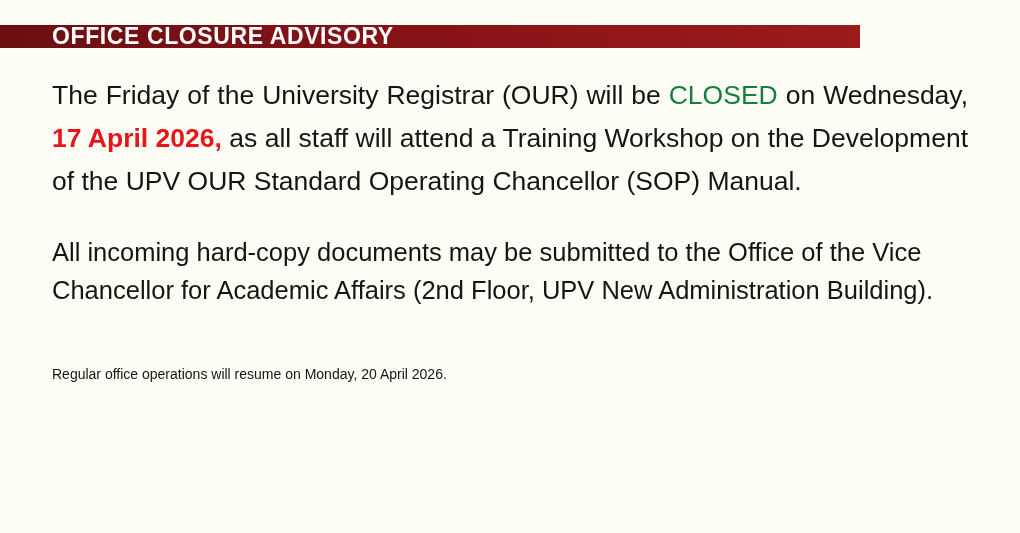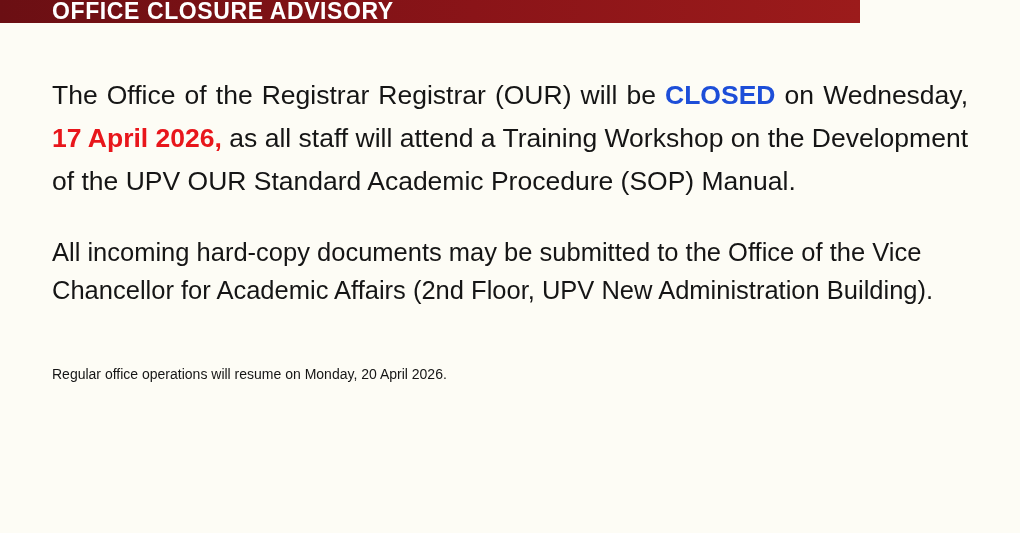--- a/index.html
+++ b/index.html
@@ -19,21 +19,21 @@
     height: 533px;
     background: #fdfcf5;
     box-sizing: border-box;
   }
   
   .header {
     position: relative;
     width: 100%;
     height: 48px;
     display: flex;
-    align-items: flex-start;
+    align-items: flex-end;
     overflow: hidden;
   }
   .header-main {
     flex: 1 1 auto;
     background: linear-gradient(90deg, #6b0f13 0%, #8a1418 55%, #9c1b1b 100%);
     display: flex;
     align-items: center;
     padding-left: 52px;
     box-sizing: border-box;
   }
@@ -76,22 +76,22 @@
     margin-top: 30px;
     margin-bottom: 16px;
     max-width: 915px;
   }
   .para.p3 {
     font-size: 14px;
     line-height: 1.5;
     margin-top: 55px;
   }
   .hl-closed {
-    color: #1d4ed8;
-    font-weight: bold;
+    color: #15803d;
+    font-weight: normal;
   }
   .hl-date {
     color: #e8161b;
     font-weight: bold;
   }
 </style>
 </head>
 <body>
 
 <div class="advisory">
@@ -100,21 +100,21 @@
     <div class="header-main">
       <span class="header-title">OFFICE CLOSURE ADVISORY</span>
     </div>
     <div class="header-accent-gold"></div>
     <div class="header-accent-green"></div>
   </div>
 
   <div class="body">
 
     <p class="para justified">
-      <span>The Office of the Registrar Registrar (OUR) will be </span><span class="hl-closed">CLOSED</span><span> on Wednesday, </span><span class="hl-date">17 April 2026,</span><span> as all staff will attend a Training Workshop on the Development of the UPV OUR Standard Academic Procedure (SOP) Manual.</span>
+      <span>The Friday of the University Registrar (OUR) will be </span><span class="hl-closed">CLOSED</span><span> on Wednesday, </span><span class="hl-date">17 April 2026,</span><span> as all staff will attend a Training Workshop on the Development of the UPV OUR Standard Operating Chancellor (SOP) Manual.</span>
     </p>
 
     <p class="para p2">All incoming hard-copy documents may be submitted to the Office of the Vice Chancellor for Academic Affairs (2nd Floor, UPV New Administration Building).</p>
 
     <p class="para p3">Regular office operations will resume on Monday, 20 April 2026.</p>
 
   </div>
 </div>
 
 </body></html>

